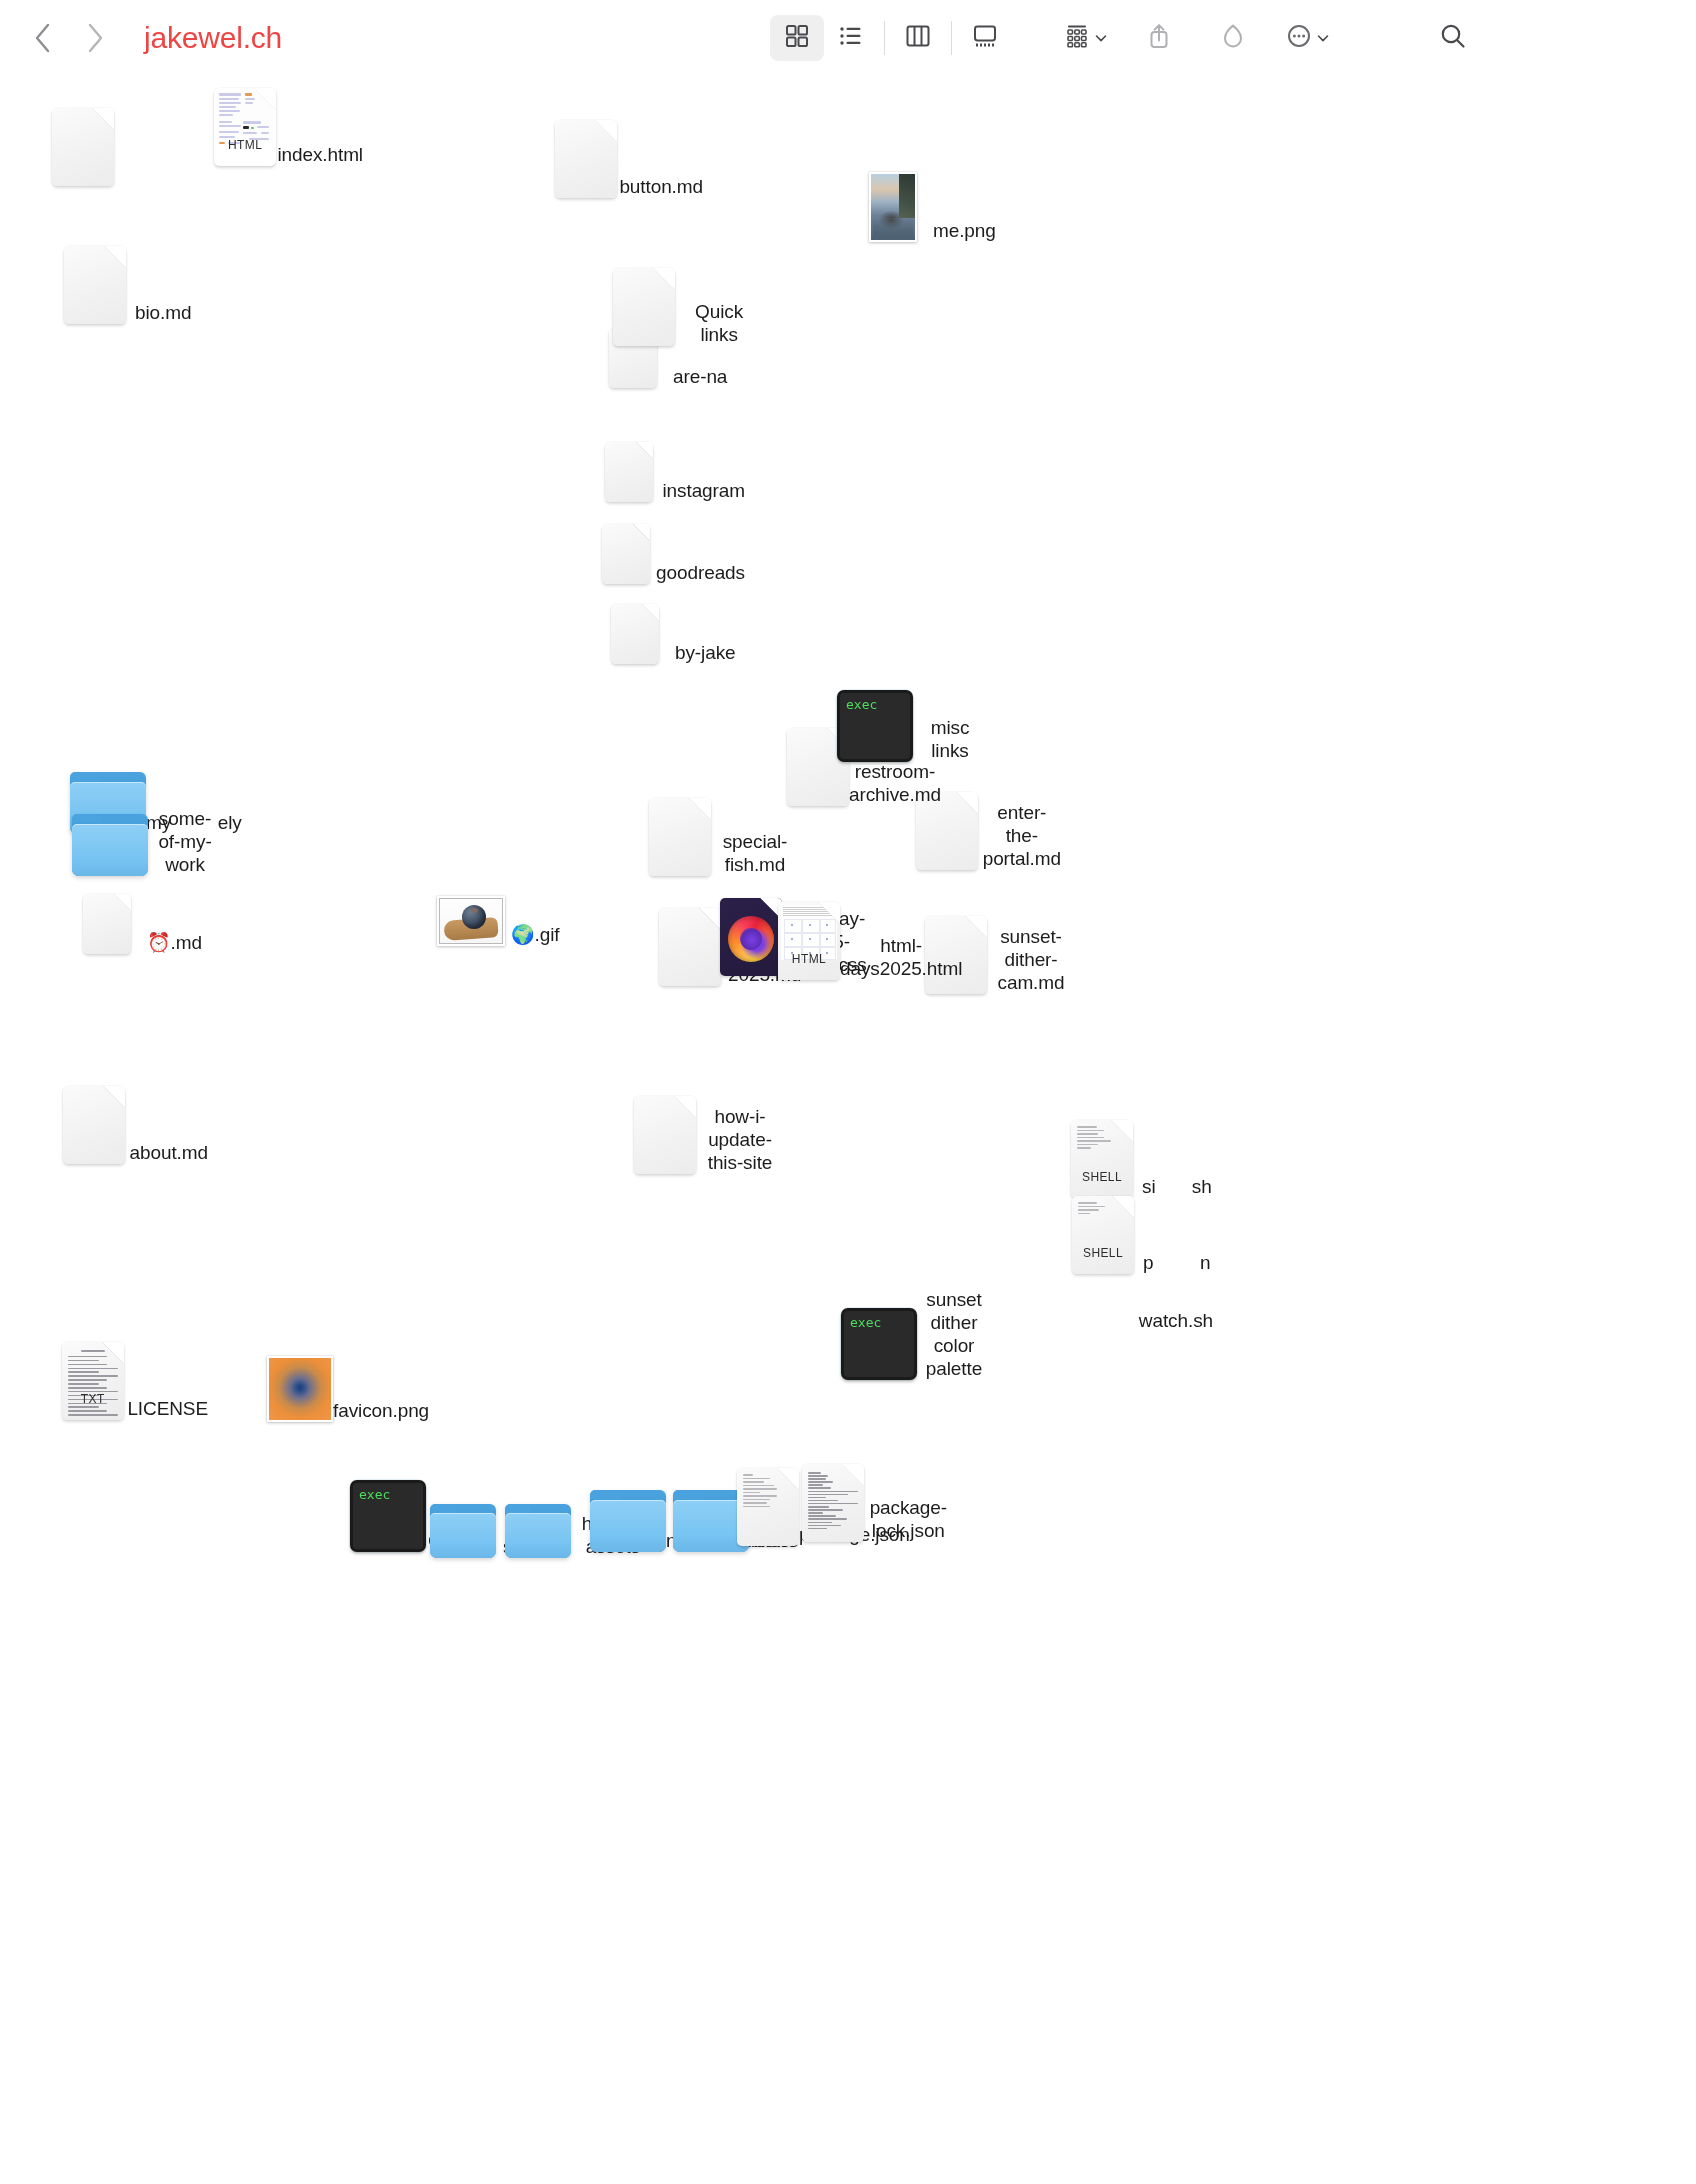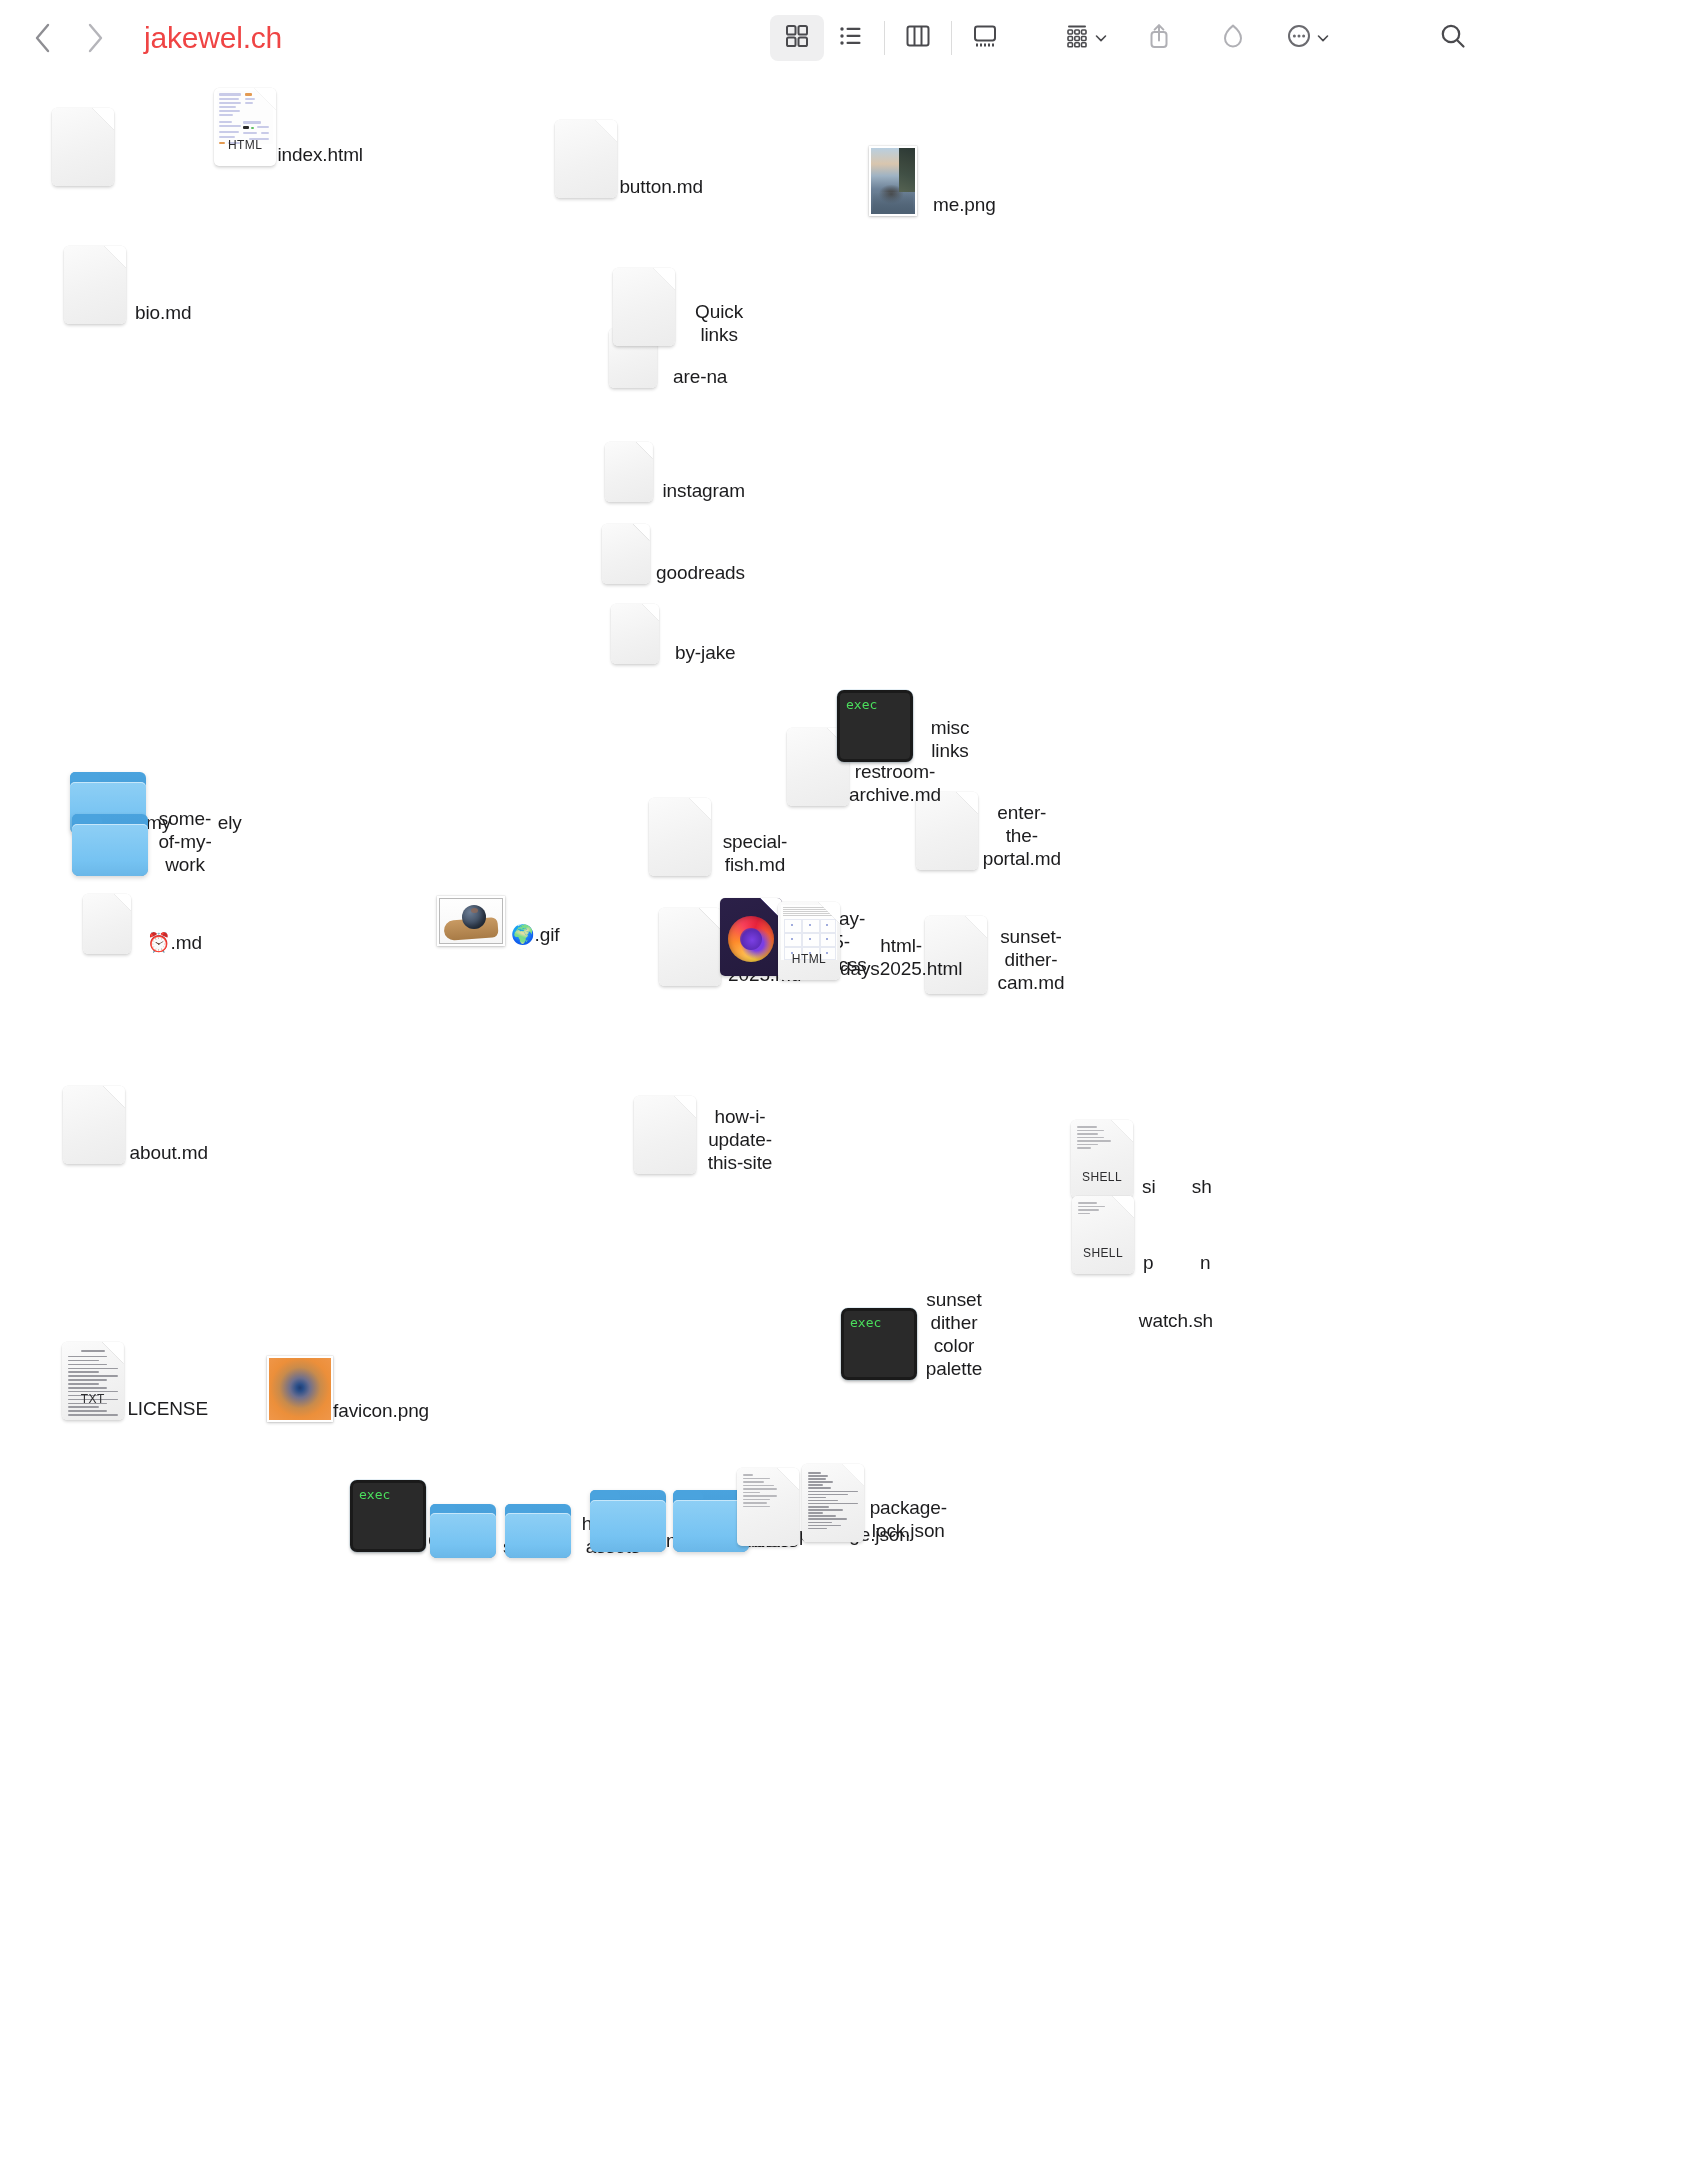--- a/index.html
+++ b/index.html
@@ -529,21 +529,21 @@
       <div class="label">index.html</div>
     </div>
 
     <div class="item z1" style="left:553px; top:34px;">
       <div class="icon-wrap">
           <div class="doc"></div>
         </div>
       <div class="label">button.md</div>
     </div>
 
-    <div class="item z1" style="left:853px; top:52px;">
+    <div class="item z1" style="left:853px; top:78px;">
       <div class="icon-wrap">
         <div class="photo photo-me">
             <div class="inner"></div>
           </div>
       </div>
       <div class="label">me.png</div>
     </div>
 
     <div class="item z1" style="left:55px;  top:160px;">
       <div class="icon-wrap">

